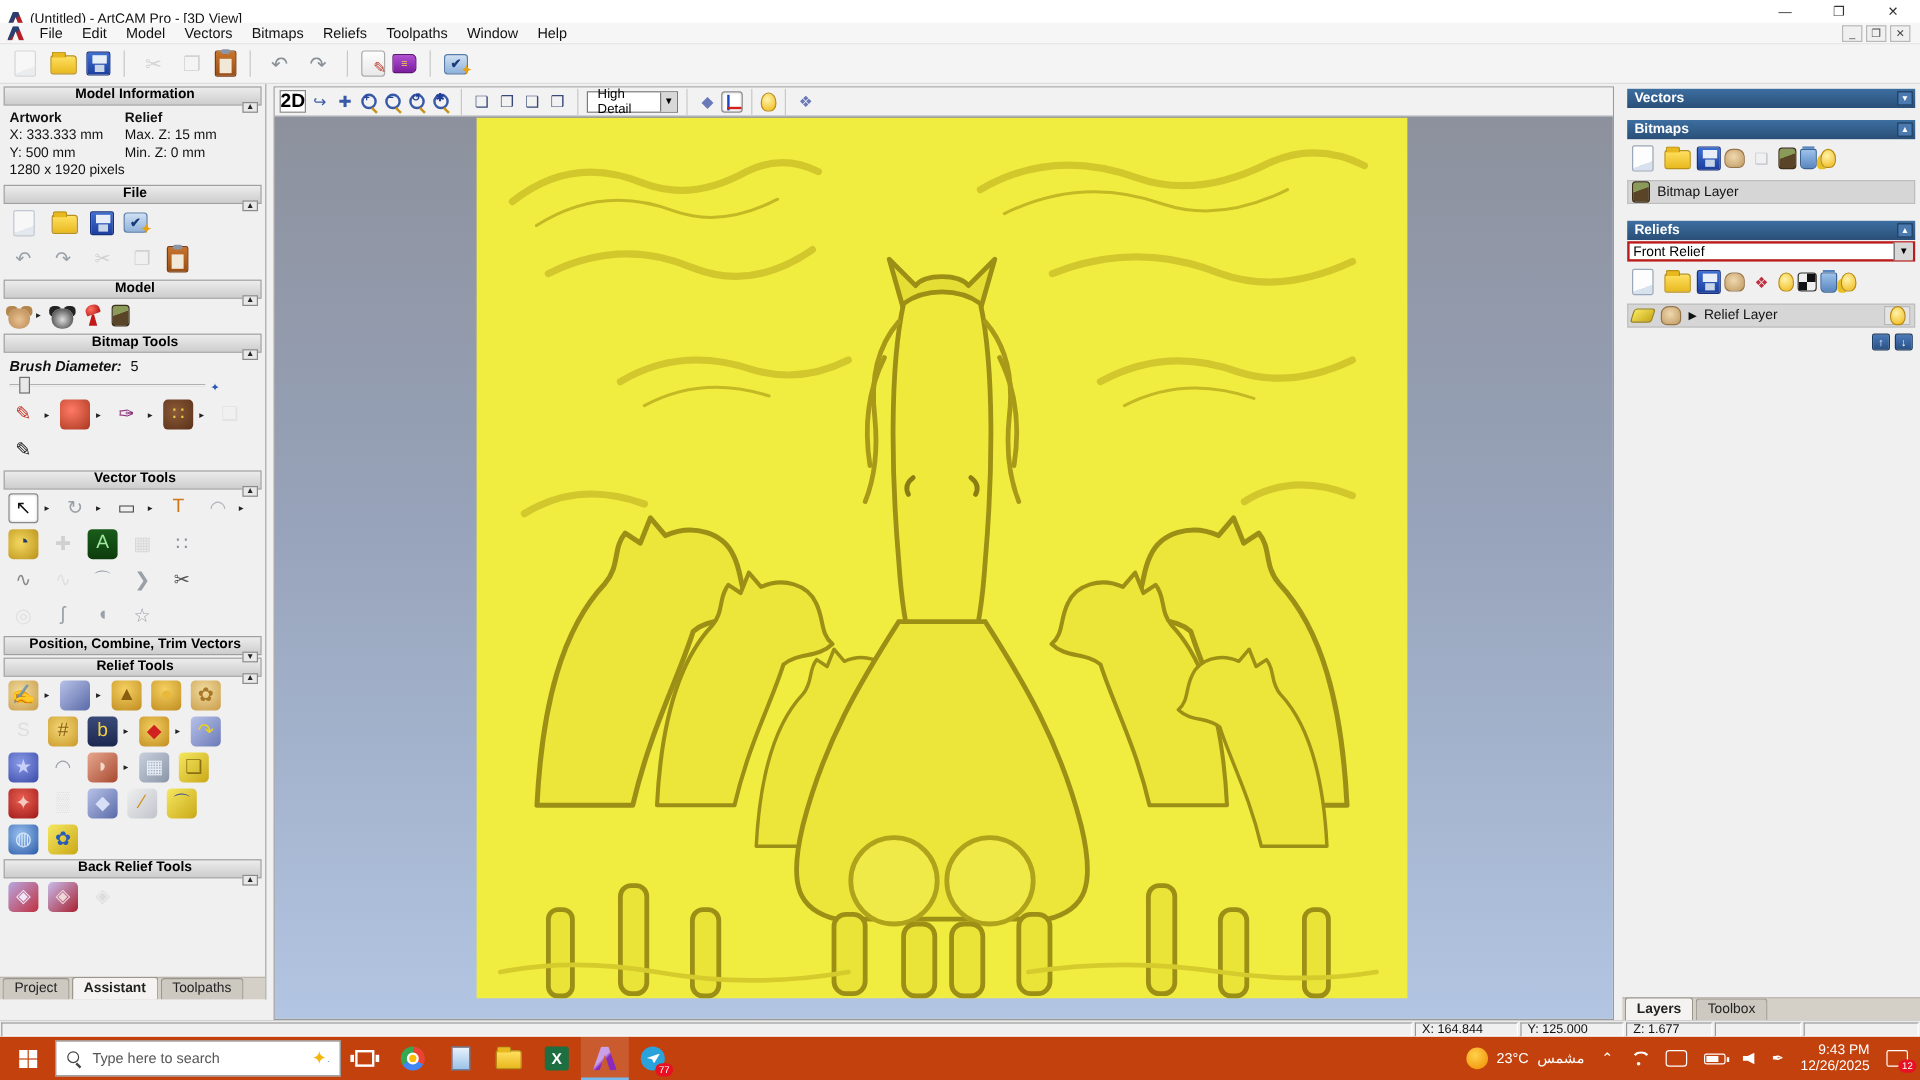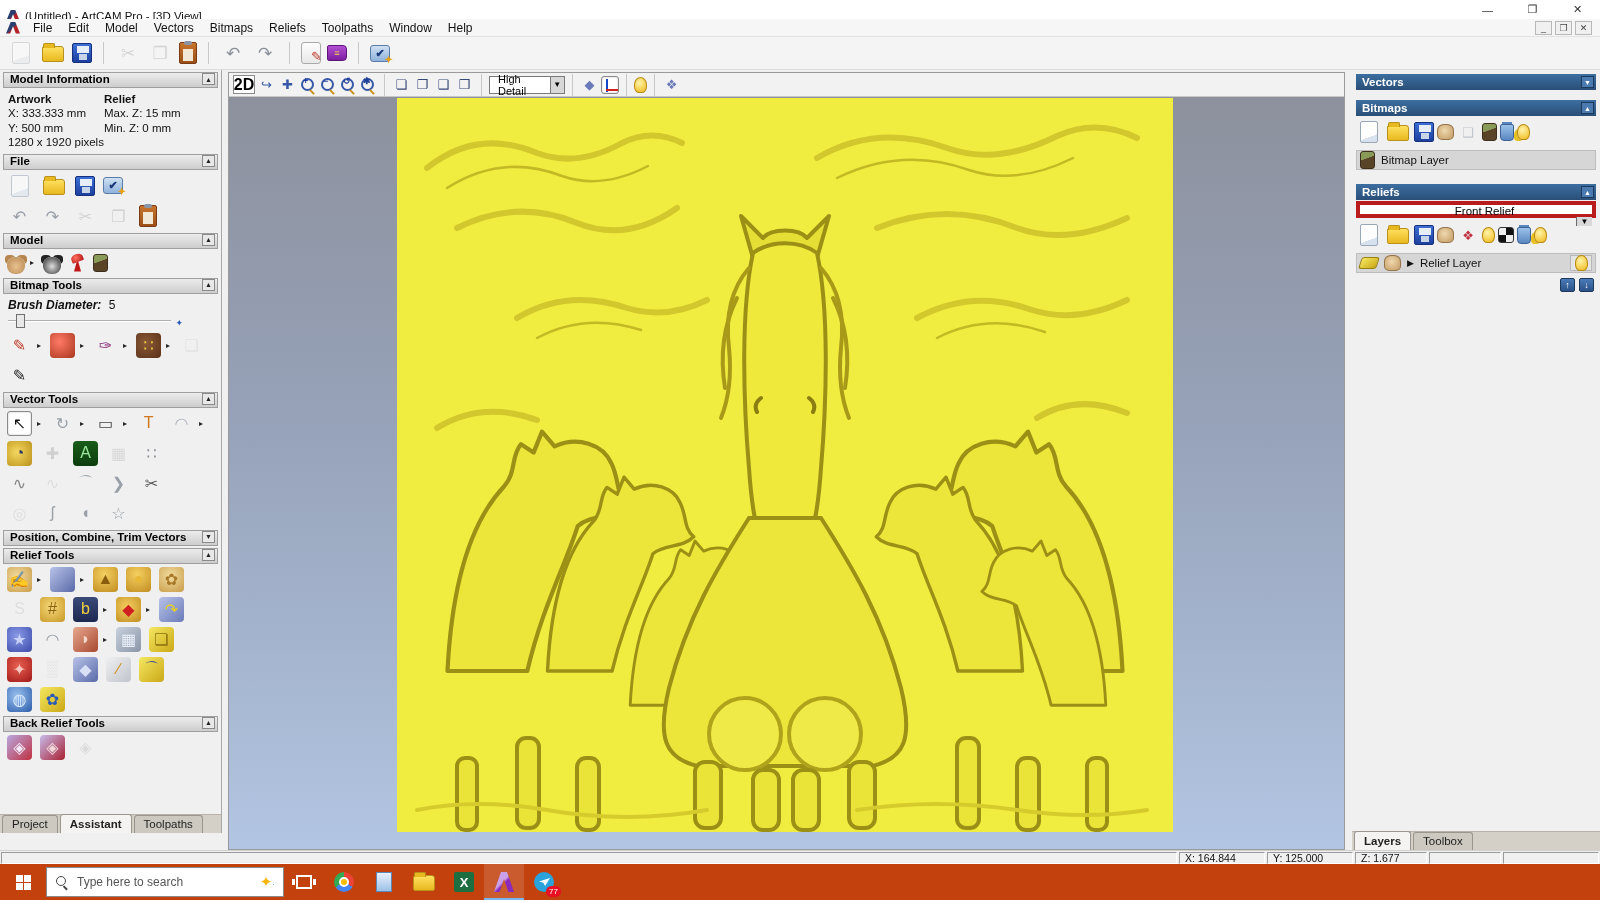--- a/index.html
+++ b/index.html
@@ -89,21 +89,21 @@
   .mag::before { content:""; position:absolute; left:2px; top:2px; width:9px; height:9px;
     border:2px solid #3858a8; border-radius:50%; }
   .mag::after { content:""; position:absolute; right:2px; bottom:1px; width:6px; height:2px;
     background:#c89018; transform:rotate(45deg); }
   .mag .sub { position:absolute; left:4px; top:0px; font-size:9px; font-weight:bold; color:#204098; }
 
   
   #left-panel { position:absolute; left:0; top:70px; width:222px; height:763px;
     background:#f0f0f0; border-right:1px solid #a8a8a8; overflow:hidden; }
   .sech { height:16px; margin:2px 3px 0 3px; background:linear-gradient(180deg,#ececec,#cdcdcd);
-    border:1px solid #9f9f9f; display:flex; padding:0 2px 0 6px; }
+    border:1px solid #9f9f9f; display:flex; align-items:center; padding:0 2px 0 6px;flex-direction:column; }
   .sech b { font-size:11.5px; color:#000; }
   .secbtn { margin-left:auto; width:13px; height:12px; background:#e8e8e8; border:1px solid #8a8a8a;
     font-size:7px; display:flex; align-items:center; justify-content:center; color:#222; }
   .info-block { padding:4px 8px 2px; font-size:11.5px; color:#111; line-height:1.25; }
   .info-cols { display:flex; }
   .info-cols > div { width:96px; }
   .trow { display:flex; align-items:center; padding:3px 0 2px 7px; gap:8px; }
   .trow .tool { width:25px; height:25px; font-size:16px; }
   .brush-row { padding:4px 8px 0; font-style:italic; font-weight:bold; font-size:12px; color:#111; }
   .slider { position:relative; height:14px; margin:2px 10px 2px 8px; }
@@ -142,22 +142,22 @@
   .ptoolbar .tool { width:22px; height:21px; font-size:13px; }
   .layer-row { margin:2px 4px; height:20px; background:#d6d6d6; border:1px solid #bdbdbd;
     display:flex; align-items:center; gap:6px; padding:0 3px; font-size:11.5px; color:#111; }
   .layer-row .bulb-slot { margin-left:auto; width:22px; height:16px; background:#e4e4e4;
     border:1px solid #b8b8b8; display:flex; align-items:center; justify-content:center; }
   .updown { display:flex; justify-content:flex-end; gap:4px; padding:3px 6px; }
   .ud { width:15px; height:14px; background:linear-gradient(180deg,#4a7ab8,#2a5288); color:#fff;
     font-size:9px; display:flex; align-items:center; justify-content:center; border:1px solid #1c3a5c; border-radius:2px; }
   #right-tabs { position:absolute; left:0; bottom:0; width:248px; height:19px;
     background:#d4d0c8; display:flex; align-items:flex-end; border-top:1px solid #b8b4ac; }
-  .relief-dd { margin:1px 4px; height:17px; background:#fff; border:4px solid #b91c1c;
-    display:flex; align-items:center; font-size:11.5px; padding-left:17px;flex-direction:column; }
+  .relief-dd { margin:1px 4px; height:17px; background:#fff; border:2px solid #b91c1c;
+    display:flex; align-items:center; font-size:11.5px; padding-left:3px; }
   .relief-dd .dd { margin-left:auto; width:16px; height:15px; background:#d8d8d8; border-left:1px solid #6a6a6a;
     font-size:8px; display:flex; align-items:center; justify-content:center; }
 
   
   #statusbar { position:absolute; left:0; top:850px; width:1600px; height:14px;
     background:#f0f0f0; border-top:1px solid #d0d0d0; display:flex; align-items:stretch; }
   .scell { border:1px solid; border-color:#9a9a9a #fff #fff #9a9a9a; margin:1px 1px 0 1px;
     font-size:10.5px; padding:0 5px; color:#111; display:flex; align-items:center; }
   .scell.grow { flex:1; }
 
@@ -655,13 +655,33 @@
       <span class="excel">X</span>
     </div>
   <div class="tb-icon active">
       <span class="artcam"></span>
     </div>
   <div class="tb-icon">
     <span class="tgram"></span>
     <span class="badge">77</span>
   </div>
 
+  <div id="tb-right">
+    <div style="display:flex;align-items:center;gap:7px">
+      <span class="sun"></span>
+      <span>23°C</span>
+      <span>مشمس</span>
+    </div>
+    <span>⌃</span>
+    <span class="wifi"></span>
+    <span class="notif" style="border-radius:3px"></span>
+    <span class="battery"></span>
+    <span class="spk"></span>
+    <span>✒</span>
+    <div class="clockbox">
+      <div>9:43 PM</div>
+      <div>12/26/2025</div>
+    </div>
+    <span class="notif">
+      <span class="badge">12</span>
+    </span>
+  </div>
 </div>
 
 </body></html>

